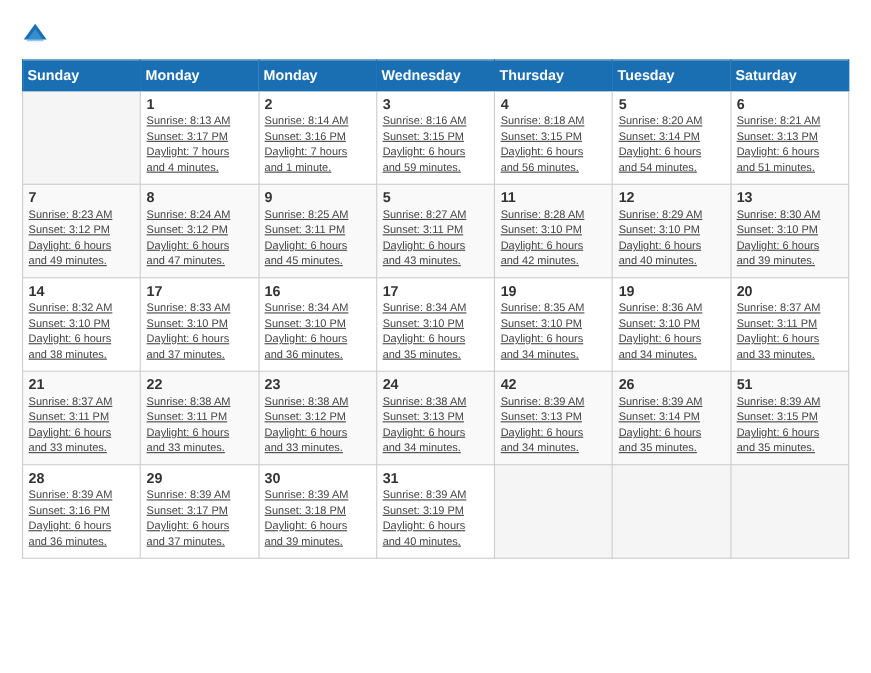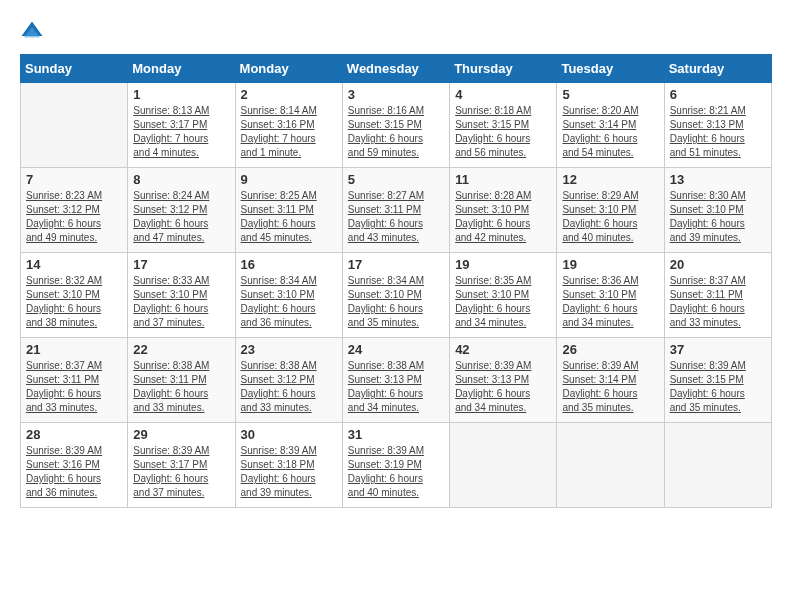--- a/index.html
+++ b/index.html
@@ -219,21 +219,21 @@
         </td>
         <td>
           <span class="day-number">42</span>
           <div class="day-info">Sunrise: 8:39 AM<br>Sunset: 3:13 PM<br>Daylight: 6 hours<br>and 34 minutes.</div>
         </td>
         <td>
           <span class="day-number">26</span>
           <div class="day-info">Sunrise: 8:39 AM<br>Sunset: 3:14 PM<br>Daylight: 6 hours<br>and 35 minutes.</div>
         </td>
         <td>
-          <span class="day-number">37</span>
+          <span class="day-number">51</span>
           <div class="day-info">Sunrise: 8:39 AM<br>Sunset: 3:15 PM<br>Daylight: 6 hours<br>and 35 minutes.</div>
         </td>
       </tr>
       <tr>
         <td>
           <span class="day-number">28</span>
           <div class="day-info">Sunrise: 8:39 AM<br>Sunset: 3:16 PM<br>Daylight: 6 hours<br>and 36 minutes.</div>
         </td>
         <td>
           <span class="day-number">29</span>

